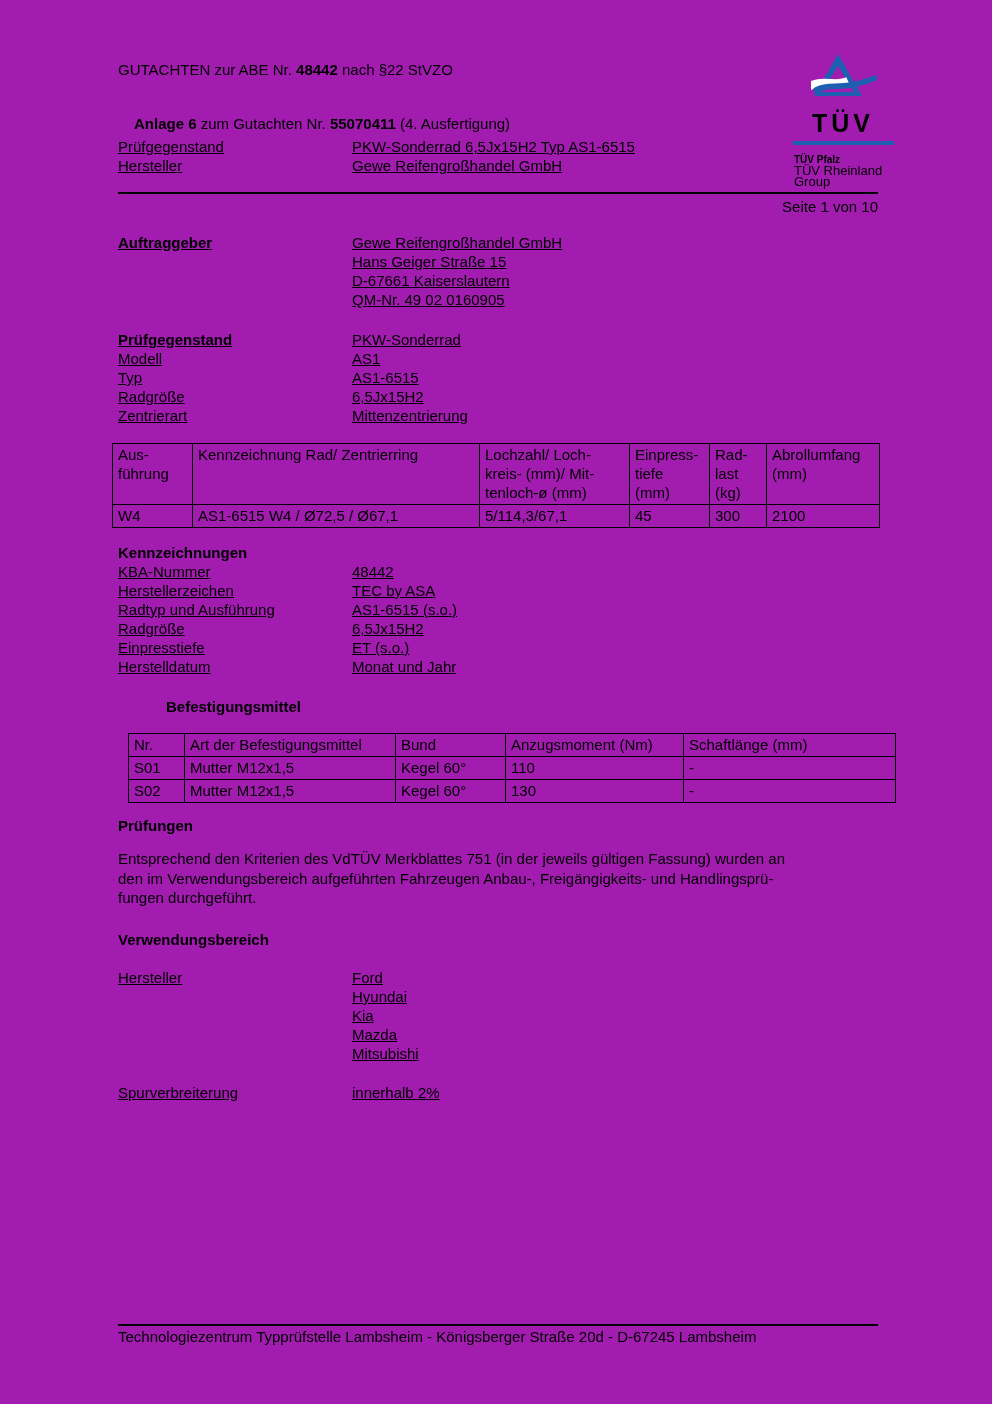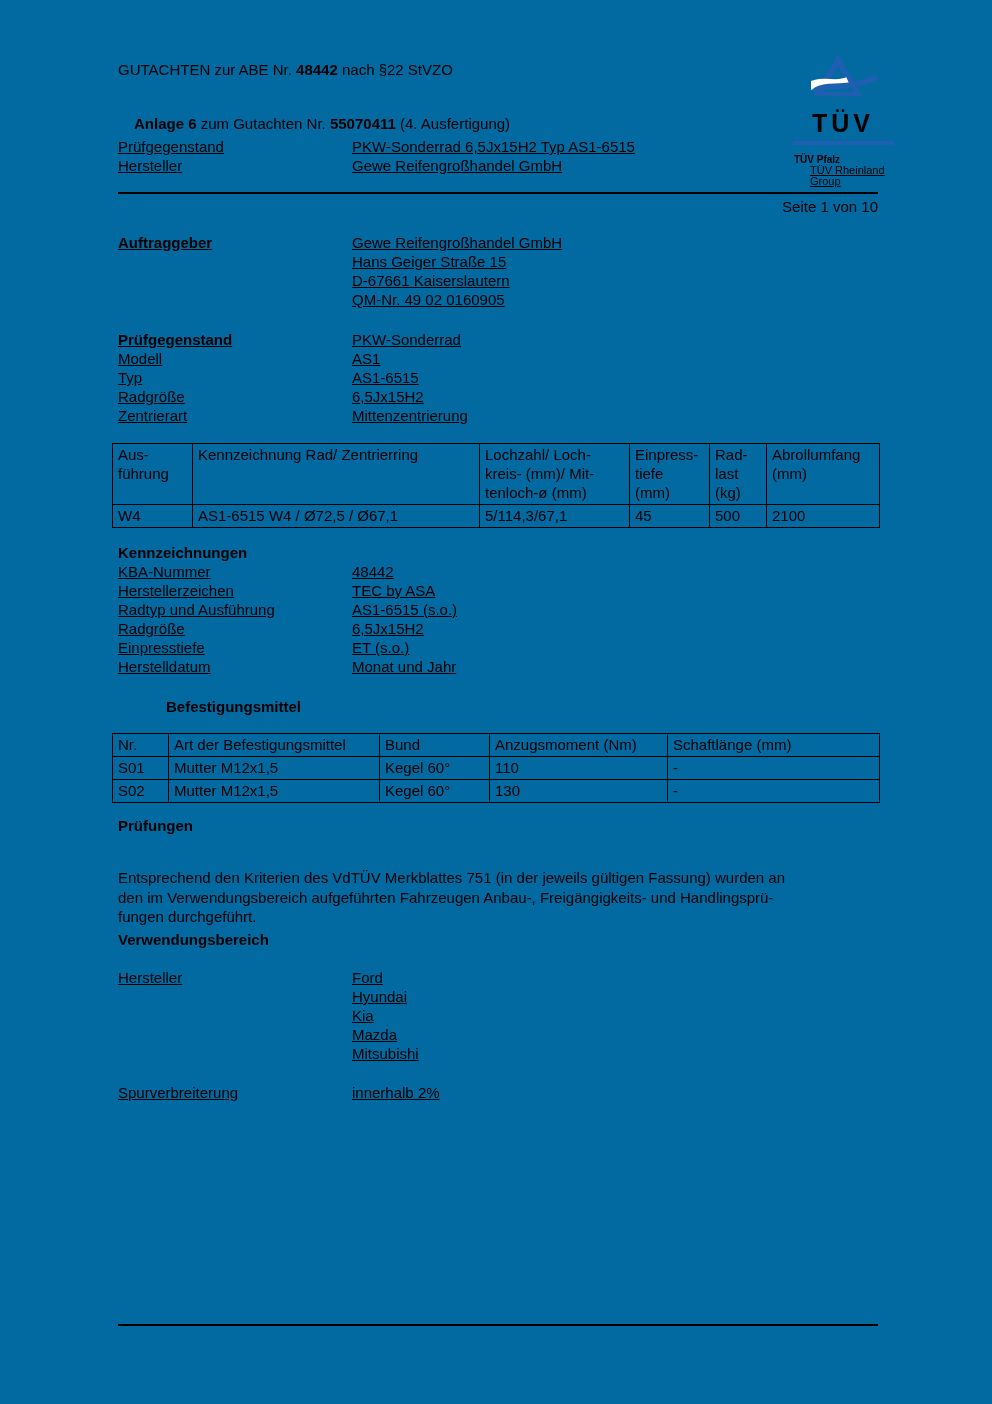--- a/index.html
+++ b/index.html
@@ -1,21 +1,21 @@
 <!DOCTYPE html>
 <html><head>
 <meta charset="utf-8">
 <style>
   * { margin: 0; padding: 0; box-sizing: border-box; }
   html, body { background: #ffffff; }
   .page {
     position: relative;
     width: 992px;
     height: 1404px;
-    background: #0369a1;
+    background: #a21caf;
     font-family: "Liberation Sans", sans-serif;
     font-size: 15px;
     color: #000;
     overflow: hidden;
   }
   .abs { position: absolute; }
   .b { font-weight: bold; }
   .line { line-height: 19px; }
   .kv { display: grid; grid-template-columns: 234px 1fr; line-height: 19px; }
   .kv > div { min-height: 19px; text-decoration: underline; }
@@ -41,21 +41,21 @@
     font-weight: bold;
     font-size: 25px;
     letter-spacing: 4px;
     line-height: 32px;
     margin-top: 1px;
     text-align: center;
     width: 104px;
   }
   .logo-rule { width: 101px; height: 4px; margin-top: 2px; margin-left: 2px; }
   .logo-sub1 { font-size: 10px; font-weight: bold; line-height: 11px; margin-top: 9px; margin-left: 3px; }
-  .logo-sub2 { font-size: 11px; line-height: 11px; margin-left: 19px; text-decoration: underline; }
+  .logo-sub2 { font-size: 13px; line-height: 11px; margin-left: 3px; }
   .pagenum { width: 760px; text-align: right; line-height: 19px; }
 </style>
 </head>
 <body>
 
 <div class="page">
 
   <div class="abs line" style="top:60px; left:118px;">
     <span>GUTACHTEN zur ABE Nr. </span><span class="b">48442</span><span> nach §22 StVZO</span>
   </div>
@@ -134,21 +134,21 @@
 last
 (kg)</th>
       <th>Abrollumfang
 (mm)</th>
     </tr>
     <tr>
       <td>W4</td>
       <td>AS1-6515 W4 / Ø72,5 / Ø67,1</td>
       <td>5/114,3/67,1</td>
       <td>45</td>
-      <td>500</td>
+      <td>300</td>
       <td>2100</td>
     </tr>
   </tbody>
     </table>
 
   <div class="abs b line" style="top:543px; left:118px;">Kennzeichnungen</div>
   <div class="abs kv" style="top:562px; left:118px; width:660px;">
     <div>KBA-Nummer</div>
     <div>48442</div>
     <div>Herstellerzeichen</div>
@@ -158,21 +158,21 @@
     <div>Radgröße</div>
     <div>6,5Jx15H2</div>
     <div>Einpresstiefe</div>
     <div>ET (s.o.)</div>
     <div>Herstelldatum</div>
     <div>Monat und Jahr</div>
   </div>
 
   <div class="abs b line" style="top:697px; left:118px;margin-left:48px;">Befestigungsmittel</div>
 
-  <table class="abs" style="top:733px; left:112px; width:767px;padding-left:40px;">
+  <table class="abs" style="top:733px; left:128px; width:767px;padding-left:40px;">
     <colgroup>
       <col style="width:56px">
         <col style="width:211px">
         <col style="width:110px">
       <col style="width:178px">
         <col style="width:212px">
     </colgroup>
     <tbody>
         <tr>
       <th>Nr.</th>
@@ -192,21 +192,21 @@
       <td>S02</td>
       <td>Mutter M12x1,5</td>
       <td>Kegel 60°</td>
       <td>130</td>
       <td>-</td>
     </tr>
   </tbody>
     </table>
 
   <div class="abs b line" style="top:816px; left:118px;">Prüfungen</div>
-  <div class="abs para" style="top:868px; left:118px;">Entsprechend den Kriterien des VdTÜV Merkblattes 751 (in der jeweils gültigen Fassung) wurden an
+  <div class="abs para" style="top:849px; left:118px;">Entsprechend den Kriterien des VdTÜV Merkblattes 751 (in der jeweils gültigen Fassung) wurden an
 den im Verwendungsbereich aufgeführten Fahrzeugen Anbau-, Freigängigkeits- und Handlingsprü-
 fungen durchgeführt.</div>
 
   <div class="abs b line" style="top:930px; left:118px;">Verwendungsbereich</div>
 
   <div class="abs kv" style="top:968px; left:118px; width:660px;">
     <div>Hersteller</div>
     <div>Ford</div>
     <div></div>
       <div>Hyundai</div>
@@ -217,14 +217,15 @@
     <div></div>
       <div>Mitsubishi</div>
   </div>
 
   <div class="abs kv" style="top:1083px; left:118px; width:660px;">
     <div>Spurverbreiterung</div>
     <div>innerhalb 2%</div>
   </div>
 
   <div class="abs rule-thin" style="top:1324px; left:118px; width:760px;"></div>
+  <div class="abs line" style="top:1327px; left:118px; width:760px;">Technologiezentrum Typprüfstelle Lambsheim - Königsberger Straße 20d - D-67245 Lambsheim</div>
 
 </div>
 
 </body></html>

